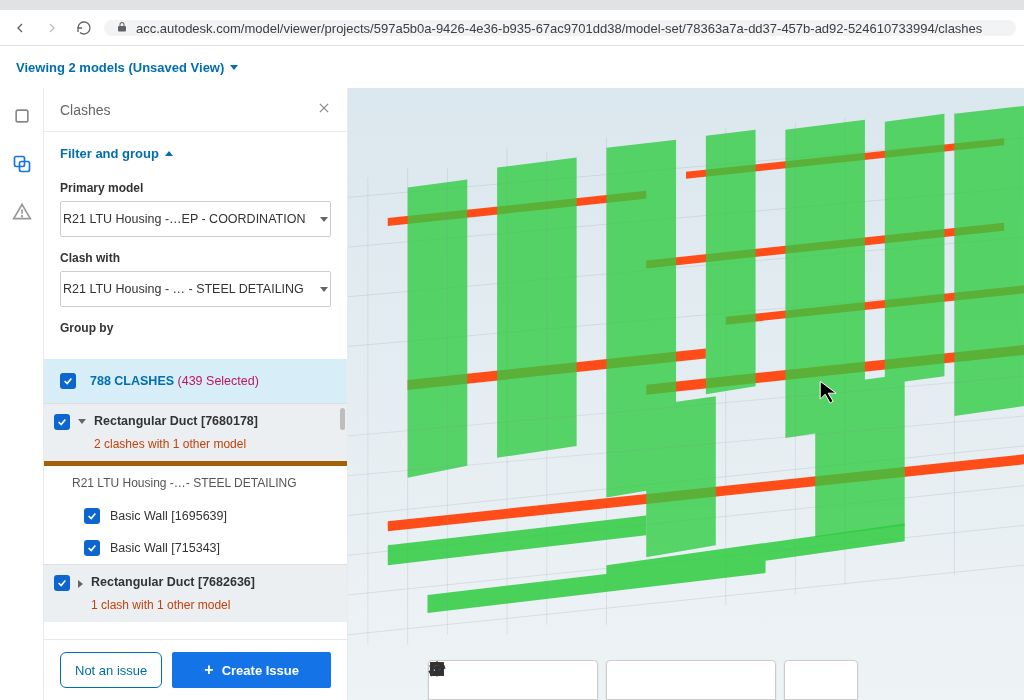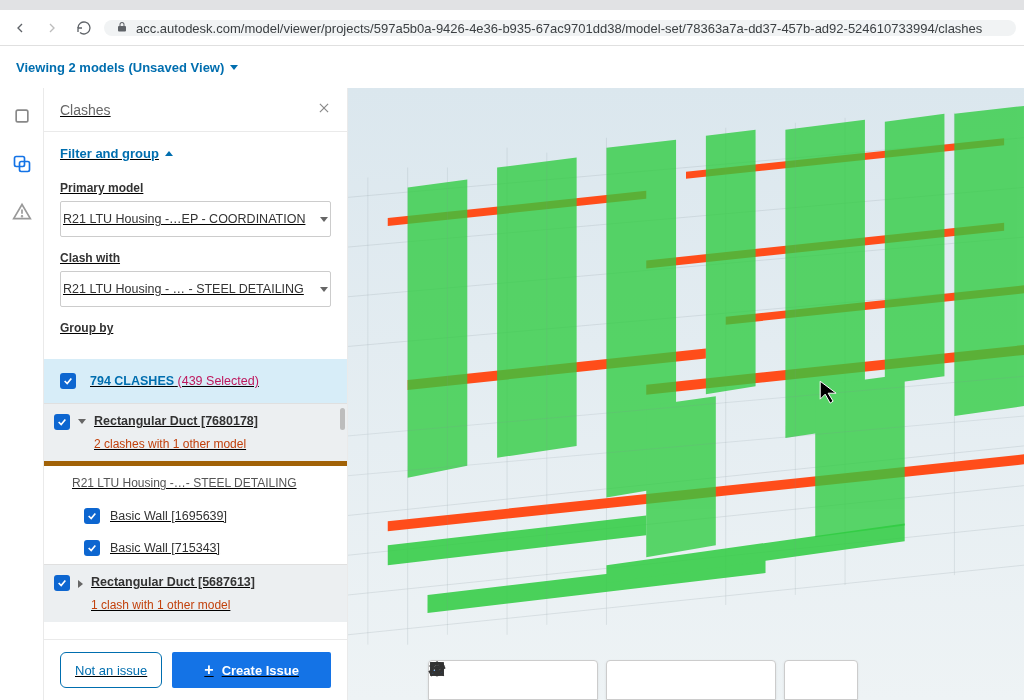--- a/index.html
+++ b/index.html
@@ -11,21 +11,21 @@
   .navbtn { width: 24px; height: 24px; display: flex; align-items: center; justify-content: center; color: #5f6368; }
   .navbtn.dis { color: #bdbdbd; }
   .url { flex: 1; height: 16px; background: #f1f3f4; border-radius: 14px; display: flex; align-items: flex-end; padding: 0 12px; gap: 8px; font-size: 13px; color: #3c4043; }
   .url .lock { color: #5f6368; }
 
   
   .appbar { height: 42px; display: flex; align-items: center; padding: 0 16px; background: #fff; }
   .viewlabel { color: #006eaf; font-size: 13px; font-weight: 600; display: flex; align-items: center; gap: 6px; }
 
   
-  .main { display: flex; height: calc(700px - 10px - 36px - 42px); text-decoration: underline; }
+  .main { display: flex; height: calc(700px - 10px - 36px - 42px); }
   .iconrail { width: 44px; background: #fff; border-right: 1px solid #eaeaea; display: flex; flex-direction: column; align-items: center; padding-top: 16px; gap: 24px; }
   .railbtn { width: 24px; height: 24px; display:flex; align-items:center; justify-content:center; color:#666; }
 
   .panel { width: 304px; background: #fff; border-right: 1px solid #eaeaea; display:flex; flex-direction:column; }
   .panel-header { height: 44px; display:flex; align-items:center; justify-content:space-between; padding: 0 16px; border-bottom: 1px solid #eaeaea; color:#666; font-size:14px; }
   .panel-body { flex:1; overflow-y:auto; padding: 14px 0 0 0; }
   .filterhdr { color:#006eaf; font-size:13px; font-weight:700; padding: 0 16px 6px 16px; display:flex; align-items:center; gap:6px; }
   .fieldlabel { font-size:12px; font-weight:700; color:#333; padding: 14px 16px 6px 16px; }
   .select { margin: 0 16px; height: 36px; border:1px solid #ccc; border-radius:2px; display:flex; align-items:center; justify-content:space-between; padding:0 2px; font-size:12.5px; color:#333; background:#fff; }
   .chev { color:#666; }
@@ -153,21 +153,21 @@
 
       <div class="fieldlabel">Group by</div>
 
       <div class="summary">
         <span class="cb">
             <svg viewBox="0 0 24 24" fill="none" stroke="#fff" stroke-width="4">
               <polyline points="4 12 10 18 20 6"></polyline>
             </svg>
           </span>
         <span>
-          <span class="count">794 CLASHES</span>
+          <span class="count">788 CLASHES</span>
           <span class="sel">(439 Selected)</span>
         </span>
       </div>
 
       <div class="grouprow">
         <span class="cb">
             <svg viewBox="0 0 24 24" fill="none" stroke="#fff" stroke-width="4">
               <polyline points="4 12 10 18 20 6"></polyline>
             </svg>
           </span>
@@ -197,21 +197,21 @@
       </div>
 
       <div class="grouprow">
         <span class="cb">
             <svg viewBox="0 0 24 24" fill="none" stroke="#fff" stroke-width="4">
               <polyline points="4 12 10 18 20 6"></polyline>
             </svg>
           </span>
         <span class="caret-right" style="color:#666; margin-top:5px"></span>
         <div>
-          <div class="title">Rectangular Duct [5687613]</div>
+          <div class="title">Rectangular Duct [7682636]</div>
           <div class="subtitle">1 clash with 1 other model</div>
         </div>
       </div>
     </div>
 
     <div class="panel-actions">
       <div class="btn-outline">
         <span>Not an issue</span>
       </div>
       <div class="btn-primary">

